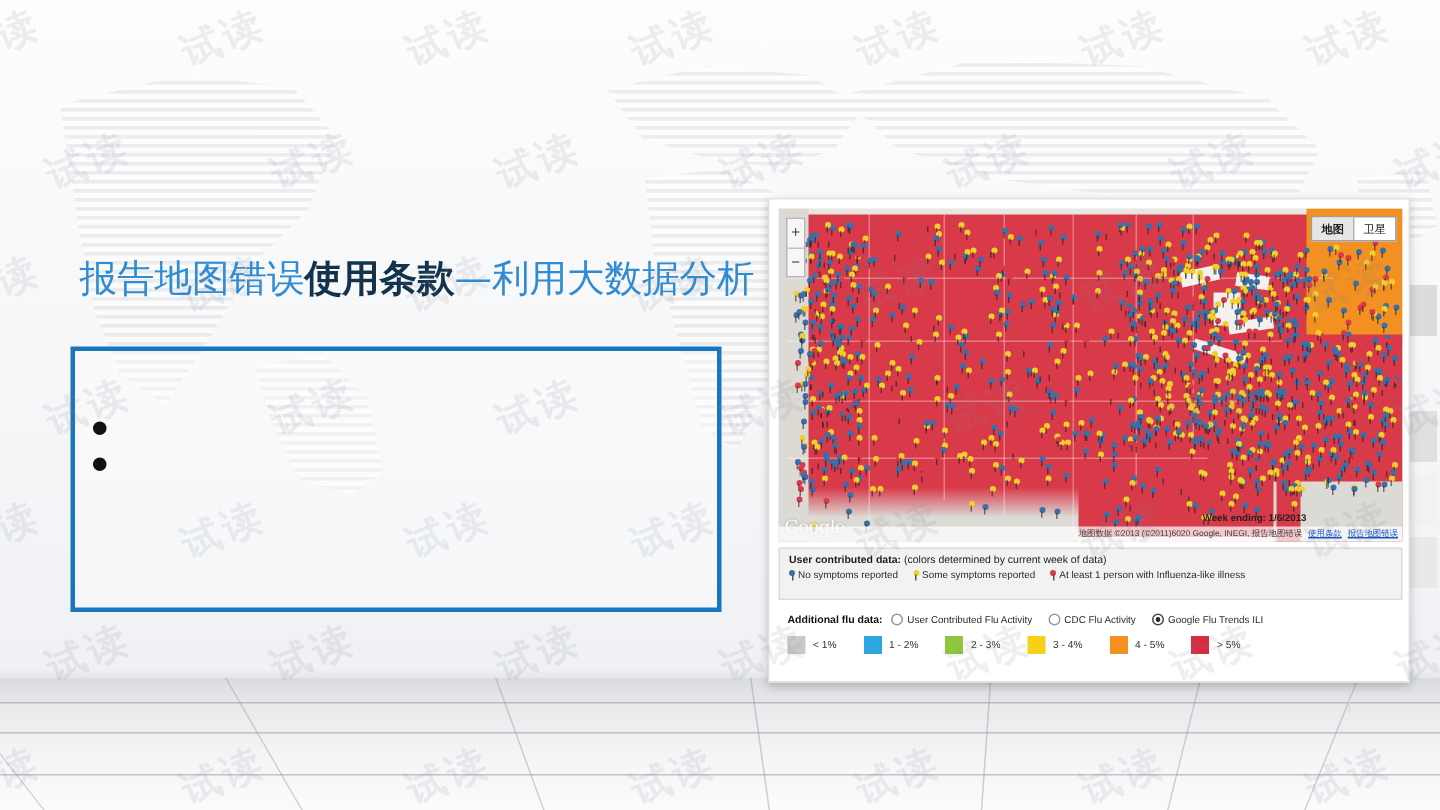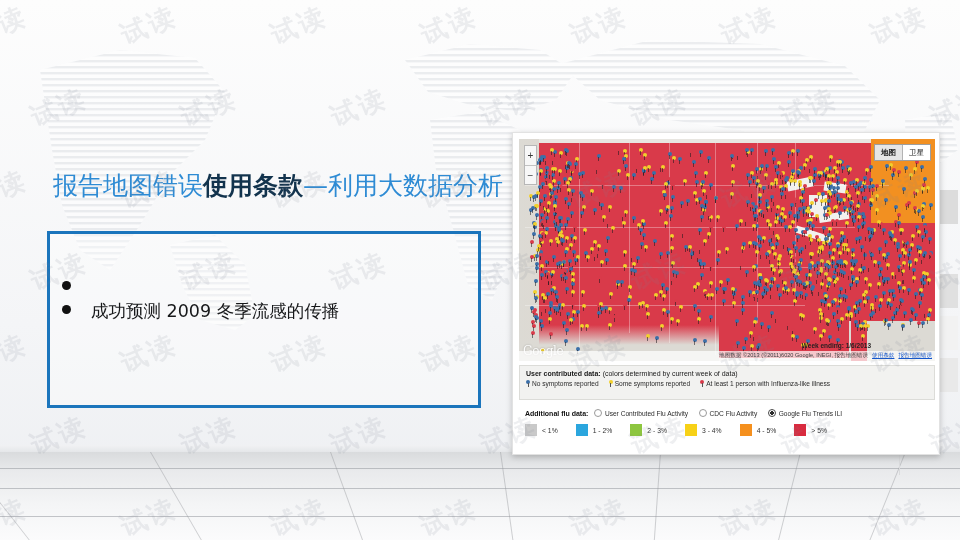--- a/index.html
+++ b/index.html
@@ -246,21 +246,20 @@
     <span class="h-blue">报告地图错误</span><span class="h-dark">使用条款</span><span class="h-blue2">—利用大数据分析</span>
   </div>
 
   <div class="bulletbox"></div>
   <div class="bullets">
     <div class="bullet-row">
       <span class="bullet-dot"></span>
     </div>
     <div class="bullet-row indented">
       <span class="bullet-dot"></span>
-      <span class="bullet-text"> 成功预测 2009 冬季流感的传播</span>
     </div>
   </div>
 
   <div class="vrule"></div>
   <div class="deco">
     <div class="sq" style="left:24px;top:0px;  width:34px;height:34px;background:#dcdcdc;"></div>
     <div class="sq" style="left:-12px;top:42px;width:34px;height:34px;background:#d7d7d7;"></div>
     <div class="sq" style="left:-12px;top:84px;width:34px;height:34px;background:#e6e6e6;"></div>
     <div class="sq" style="left:24px;top:84px; width:34px;height:34px;background:#e0e0e0;"></div>
     <div class="sq" style="left:-12px;top:126px;width:34px;height:34px;background:#cfcfcf;"></div>

